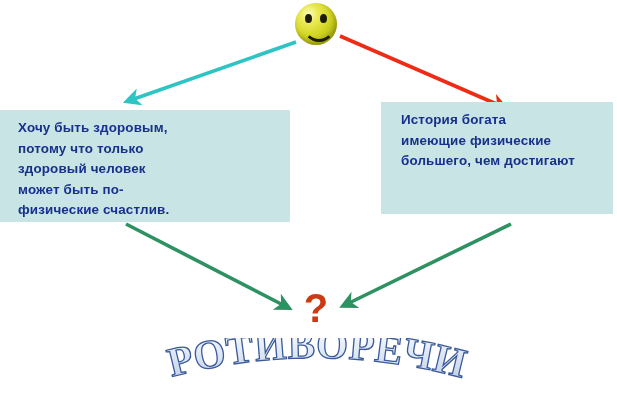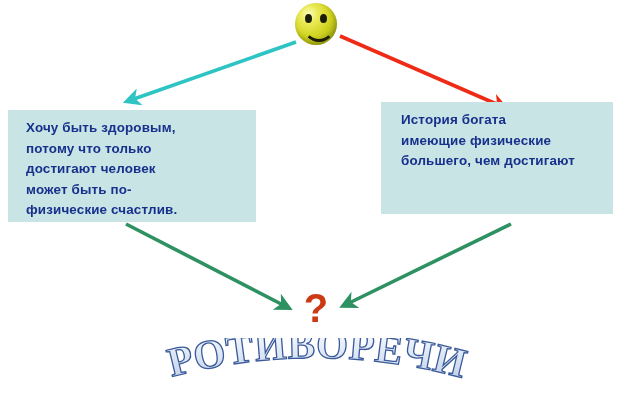--- a/index.html
+++ b/index.html
@@ -62,23 +62,23 @@
     color: #16308c;
     font-family: "Liberation Sans", sans-serif;
     font-size: 13.4px;
     font-weight: bold;
     line-height: 20.5px;
     letter-spacing: 0.15px;
     box-sizing: border-box;
     padding: 8px 6px 6px 18px;
   }
   #box-left {
-    left: 8px;
+    left: 0px;
     top: 110px;
-    width: 248px;
+    width: 290px;
     height: 112px;
   }
   #box-right {
     left: 381px;
     top: 102px;
     width: 232px;
     height: 112px;
     padding-left: 20px;
   }
   .textbox .line { display: block; white-space: nowrap; }
@@ -131,21 +131,21 @@
 
   <div class="smiley">
     <span class="eye left"></span>
     <span class="eye right"></span>
     <span class="mouth"></span>
   </div>
 
   <div class="textbox" id="box-left">
     <span class="line">Хочу быть здоровым,</span>
     <span class="line">потому что только</span>
-    <span class="line">достигают человек</span>
+    <span class="line">здоровый человек</span>
     <span class="line">может быть по-</span>
     <span class="line">физические счастлив.</span>
   </div>
 
   <div class="textbox" id="box-right">
     <span class="line">История богата</span>
     <span class="line">имеющие физические</span>
     <span class="line">большего, чем достигают</span>
   </div>
 

